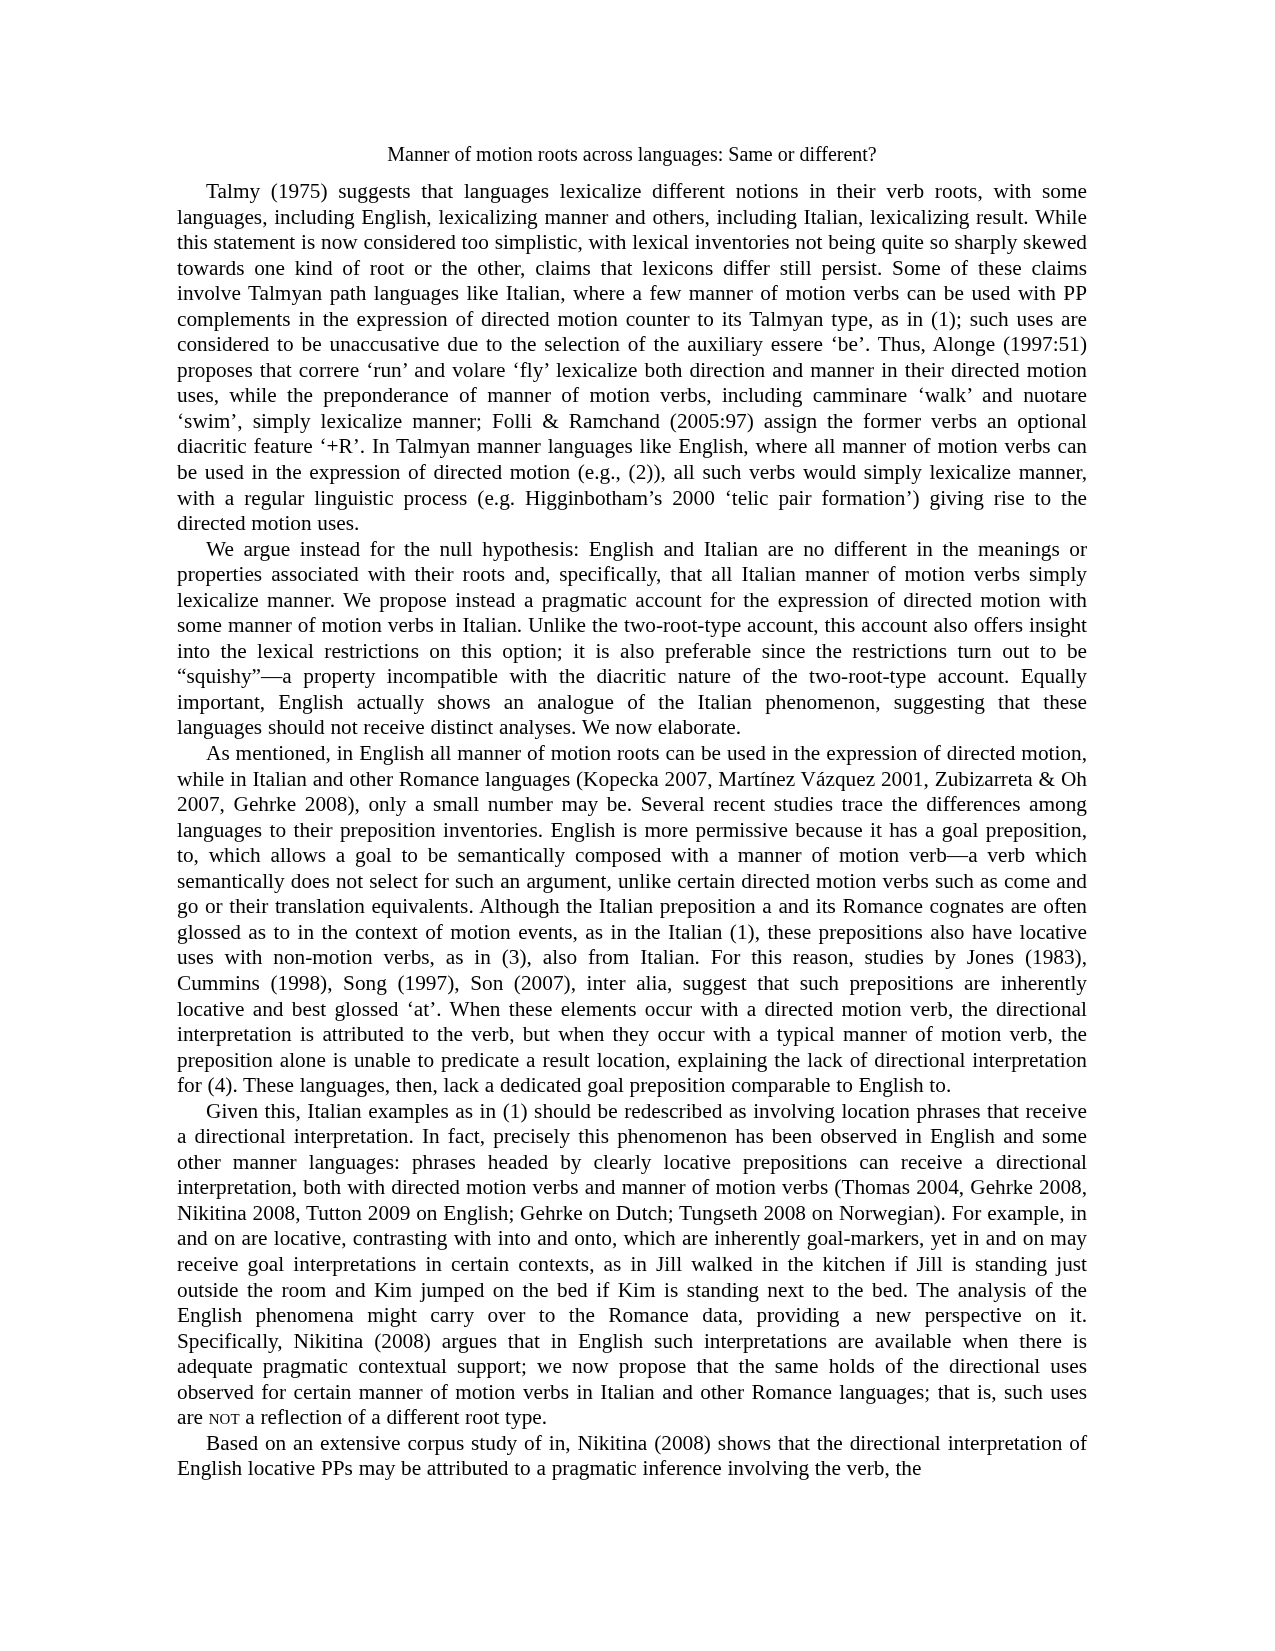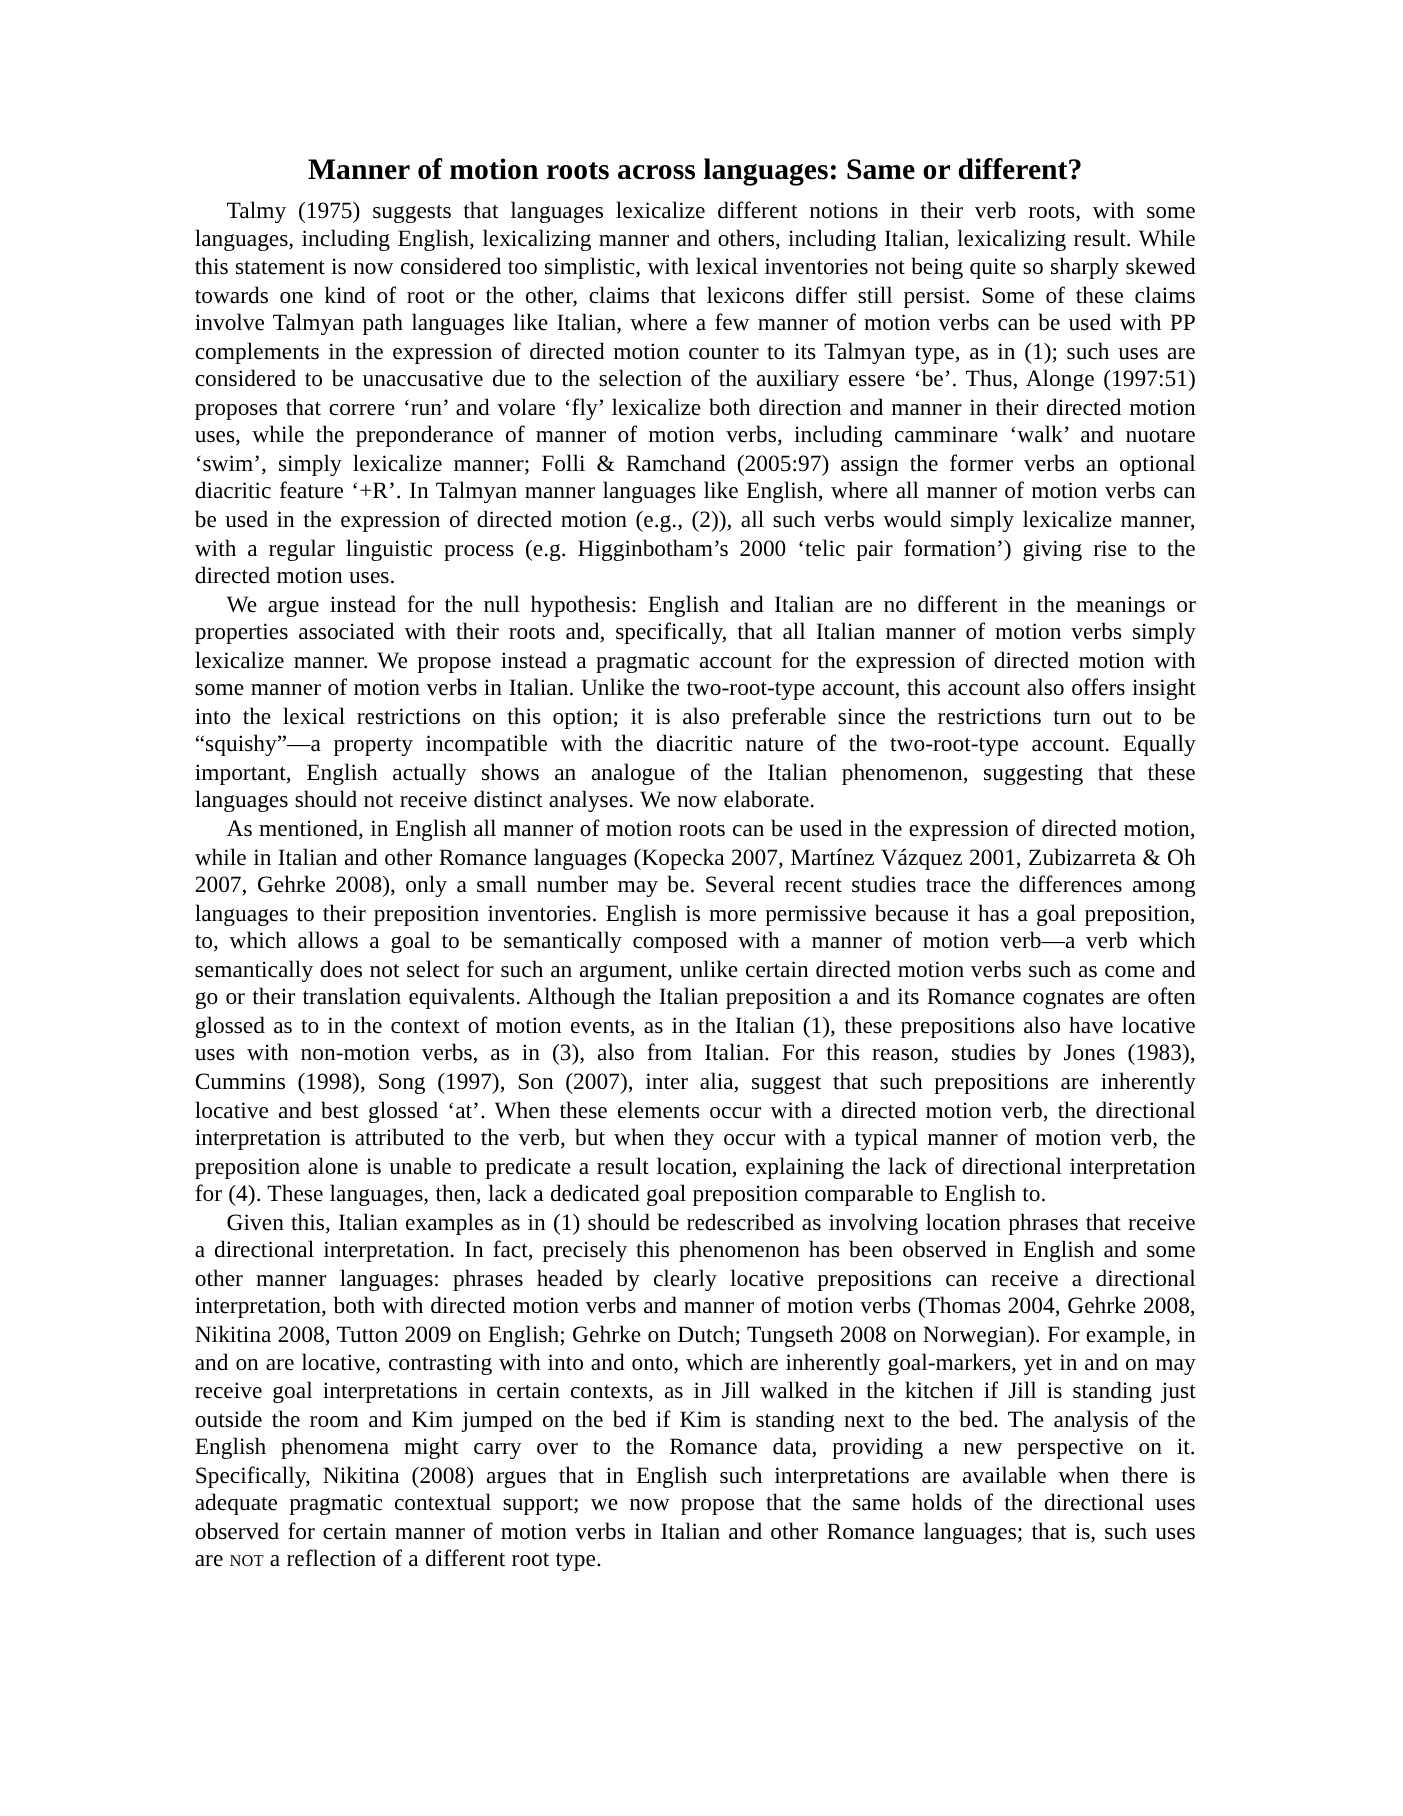--- a/index.html
+++ b/index.html
@@ -15,23 +15,23 @@
     color: #000000;
     overflow: hidden;
   }
   .page {
     position: absolute;
     left: 177px;
     top: 140px;
     width: 910px;
   }
   .title {
-    font-size: 27px;
+    font-size: 20px;
     line-height: 28px;
-    font-weight: bold;
+    font-weight: normal;
     text-align: center;
     margin: 0 0 11px 0;
   }
   .para {
     margin: 0;
     font-size: 21.3px;
     line-height: 25.55px;
     text-align: justify;
     text-indent: 29px;
     word-spacing: 0.4px;
@@ -42,14 +42,15 @@
 </head>
 <body>
 
 <div class="page">
   <h1 class="title">Manner of motion roots across languages: Same or different?</h1>
   <div>
     <p class="para"><span>Talmy (1975) suggests that languages lexicalize different notions in their verb roots, with some languages, including English, lexicalizing manner and others, including Italian, lexicalizing result. While this statement is now considered too simplistic, with lexical inventories not being quite so sharply skewed towards one kind of root or the other, claims that lexicons differ still persist. Some of these claims involve Talmyan path languages like Italian, where a few manner of motion verbs can be used with PP complements in the expression of directed motion counter to its Talmyan type, as in (1); such uses are considered to be unaccusative due to the selection of the auxiliary </span><span class="it">essere</span><span> ‘be’. Thus, Alonge (1997:51) proposes that </span><span class="it">correre</span><span> ‘run’ and </span><span class="it">volare</span><span> ‘fly’ lexicalize both direction and manner in their directed motion uses, while the preponderance of manner of motion verbs, including </span><span class="it">camminare</span><span> ‘walk’ and </span><span class="it">nuotare</span><span> ‘swim’, simply lexicalize manner; Folli &amp; Ramchand (2005:97) assign the former verbs an optional diacritic feature ‘+R’. In Talmyan manner languages like English, where all manner of motion verbs can be used in the expression of directed motion (e.g., (2)), all such verbs would simply lexicalize manner, with a regular linguistic process (e.g. Higginbotham’s 2000 ‘telic pair formation’) giving rise to the directed motion uses.</span></p>
     <p class="para"><span>We argue instead for the null hypothesis: English and Italian are no different in the meanings or properties associated with their roots and, specifically, that all Italian manner of motion verbs simply lexicalize manner.  We propose instead a pragmatic account for the expression of directed motion with some manner of motion verbs in Italian.  Unlike the two-root-type account, this account also offers insight into the lexical restrictions on this option; it is also preferable since the restrictions turn out to be “squishy”—a property incompatible with the diacritic nature of the two-root-type account. Equally important, English actually shows an analogue of the Italian phenomenon, suggesting that these languages should not receive distinct analyses. We now elaborate.</span></p>
     <p class="para"><span>As mentioned, in English all manner of motion roots can be used in the expression of directed motion, while in Italian and other Romance languages (Kopecka 2007, Martínez Vázquez 2001, Zubizarreta &amp; Oh 2007, Gehrke 2008), only a small number may be.  Several recent studies trace the differences among languages to their preposition inventories.  English is more permissive because it has a goal preposition, </span><span class="it">to</span><span>, which allows a goal to be semantically composed with a manner of motion verb—a verb which semantically does not select for such an argument, unlike certain directed motion verbs such as </span><span class="it">come</span><span> and </span><span class="it">go</span><span> or their translation equivalents.  Although the Italian preposition </span><span class="it">a</span><span> and its Romance cognates are often glossed as </span><span class="it">to</span><span> in the context of motion events, as in the Italian (1), these prepositions also have locative uses with non-motion verbs, as in (3), also from Italian. For this reason, studies by Jones (1983), Cummins (1998), Song (1997), Son (2007), </span><span class="it">inter alia</span><span>, suggest that such prepositions are inherently locative and best glossed ‘at’.  When these elements occur with a directed motion verb, the directional interpretation is attributed to the verb, but when they occur with a typical manner of motion verb, the preposition alone is unable to predicate a result location, explaining the lack of directional interpretation for (4). These languages, then, lack a dedicated goal preposition comparable to English </span><span class="it">to</span><span>.</span></p>
     <p class="para"><span>Given this, Italian examples as in (1) should be redescribed as involving location phrases that receive a directional interpretation. In fact, precisely this phenomenon has been observed in English and some other manner languages:  phrases headed by clearly locative prepositions can receive a directional interpretation, both with directed motion verbs and manner of motion verbs (Thomas 2004, Gehrke 2008, Nikitina 2008, Tutton 2009 on English; Gehrke on Dutch; Tungseth 2008 on Norwegian).  For example, </span><span class="it">in</span><span> and </span><span class="it">on</span><span> are locative, contrasting with </span><span class="it">into</span><span> and </span><span class="it">onto</span><span>, which are inherently goal-markers, yet </span><span class="it">in</span><span> and </span><span class="it">on</span><span> may receive goal interpretations in certain contexts, as in </span><span class="it">Jill walked in the kitchen</span><span> if Jill is standing just outside the room and </span><span class="it">Kim jumped on the bed</span><span> if Kim is standing next to the bed. The analysis of the English phenomena might carry over to the Romance data, providing a new perspective on it.  Specifically, Nikitina (2008) argues that in English such interpretations are available when there is adequate pragmatic contextual support; we now propose that the same holds of the directional uses observed for certain manner of motion verbs in Italian and other Romance languages; that is, such uses are </span><span class="sc">not</span><span> a reflection of a different root type.</span></p>
+    <p class="para"><span>Based on an extensive corpus study of </span><span class="it">in</span><span>, Nikitina (2008) shows that the directional interpretation of English locative PPs may be attributed to a pragmatic inference involving the verb, the</span></p>
   </div>
 </div>
 
 </body></html>

